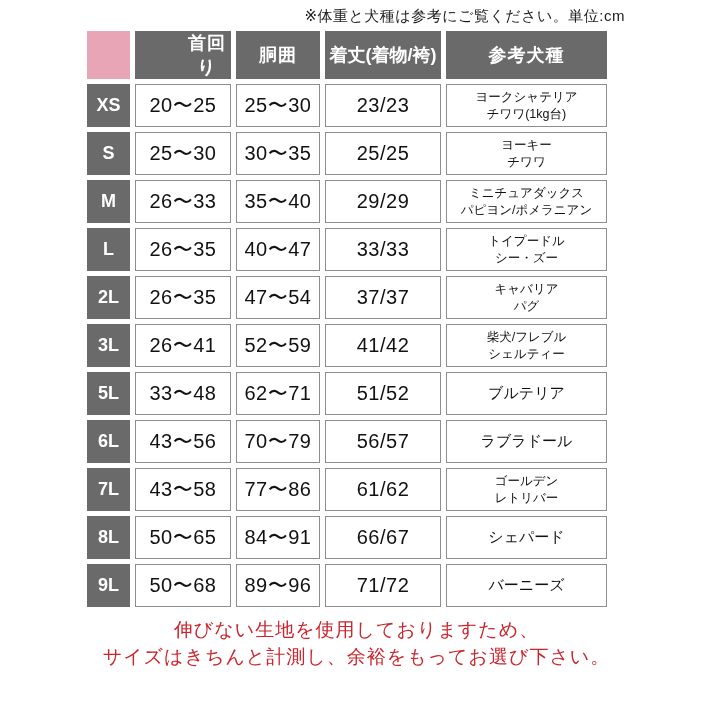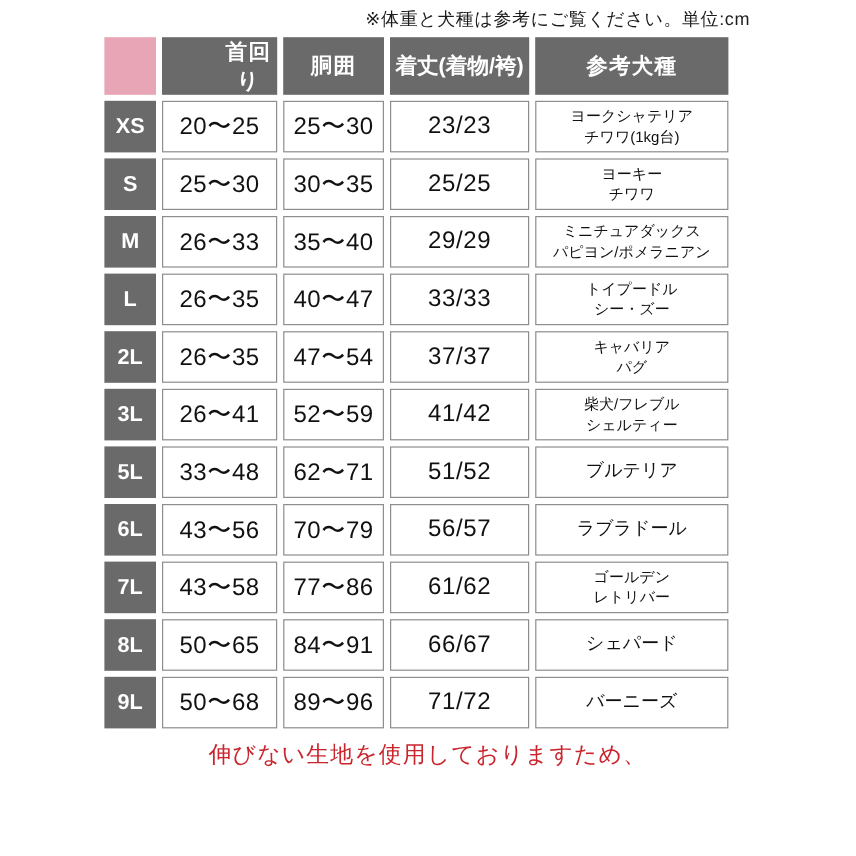--- a/index.html
+++ b/index.html
@@ -178,15 +178,16 @@
           <td class="val">50〜68</td>
           <td class="val">89〜96</td>
           <td class="val">71/72</td>
           <td class="val breed single">バーニーズ</td>
         </tr>
       </tbody>
   </table>
 
   <div class="bottom-note">
     <div>伸びない生地を使用しておりますため、</div>
+    <div>サイズはきちんと計測し、余裕をもってお選び下さい。</div>
   </div>
 
 </div>
 
 </body></html>

